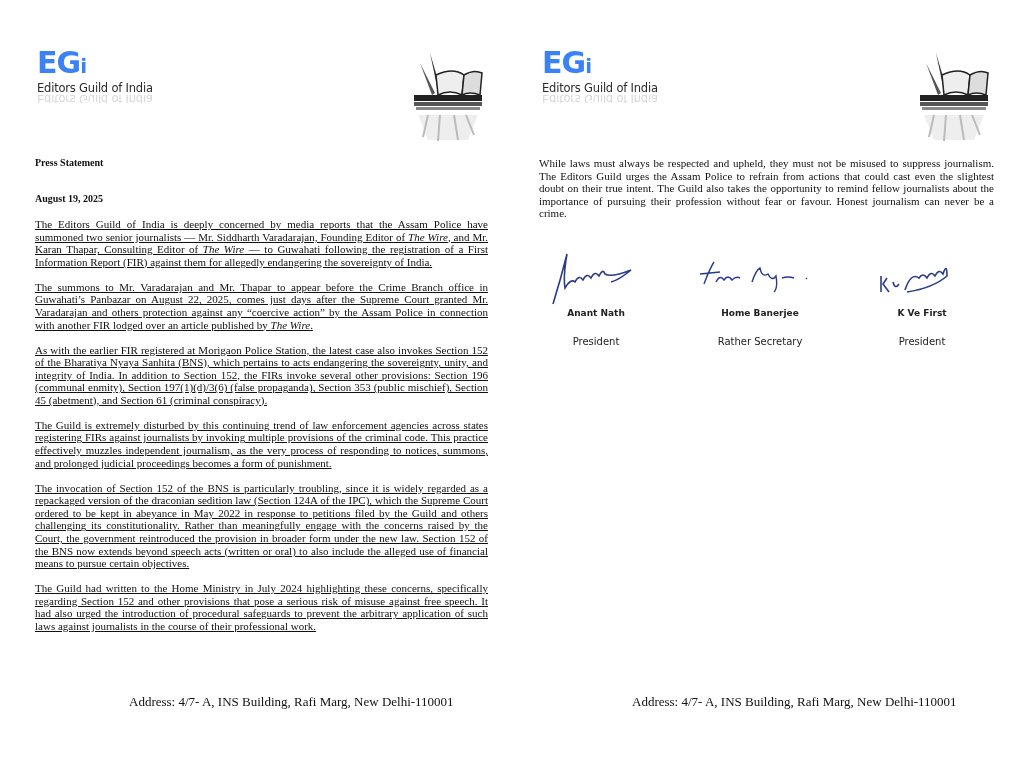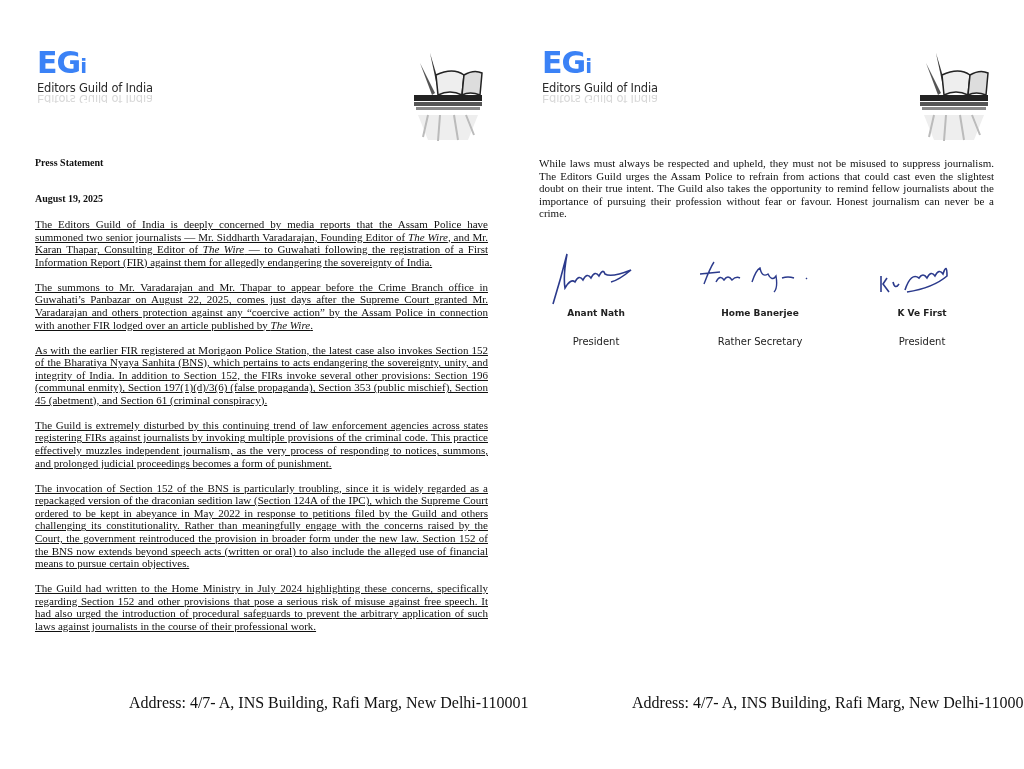--- a/index.html
+++ b/index.html
@@ -13,21 +13,21 @@
   .logo .name { font-family: "DejaVu Sans", sans-serif; font-size: 11.5px; color: #2a2a2a; margin-top: 2px; letter-spacing: -0.2px; }
   .logo .reflect { font-family: "DejaVu Sans", sans-serif; font-size: 11.5px; color: #d8d8d8; transform: scaleY(-1); height: 8px; overflow: hidden; line-height: 8px; letter-spacing: -0.2px; }
   .emblem { position: absolute; top: 45px; width: 80px; height: 100px; }
   .left .emblem { left: 408px; }
   .right .emblem { left: 402px; }
   .text { position: absolute; font-size: 11px; line-height: 12.6px; text-align: justify; }
   .heading { font-weight: bold; font-size: 10px; }
   .para { margin: 0 0 12.4px 0; }
   .left .text { left: 35px; width: 453px; }
   .right .text { left: 539px; left: 27px; width: 455px; }
-  .address { position: absolute; top: 694px; font-size: 16px; white-space: nowrap; }
+  .address { position: absolute; top: 694px; font-size: 13px; white-space: nowrap; }
   .left .address { left: 129px; }
   .right .address { left: 120px; }
   .sig-block { position: absolute; top: 248px; width: 140px; text-align: center; font-family: "DejaVu Sans", sans-serif; }
   .sig-block svg { display: block; margin: 0 auto; }
   .sig-name { font-weight: bold; font-size: 9px; margin-top: 0; color: #222; }
   .sig-role { font-size: 10px; margin-top: 18px; color: #222; }
 </style>
 </head>
 <body>
 

